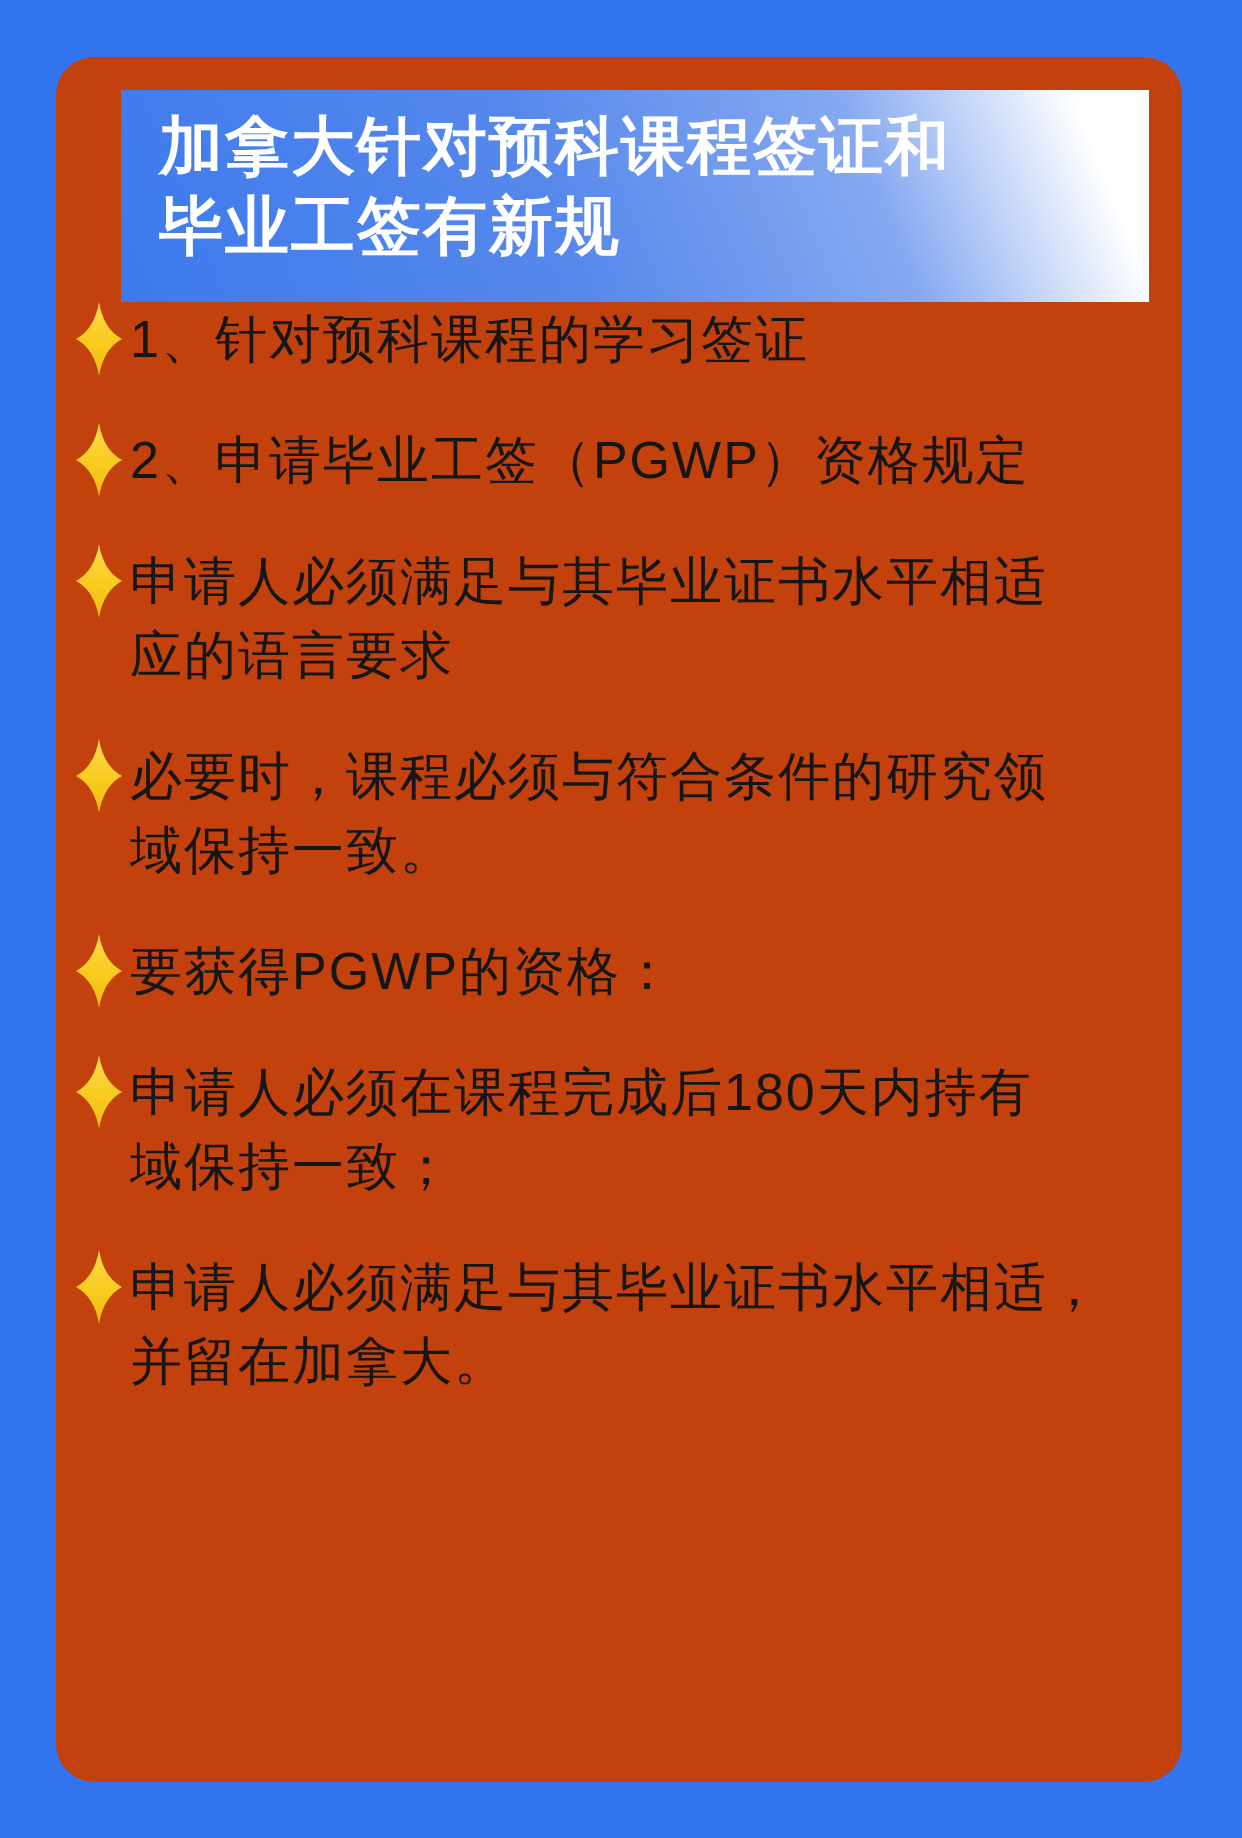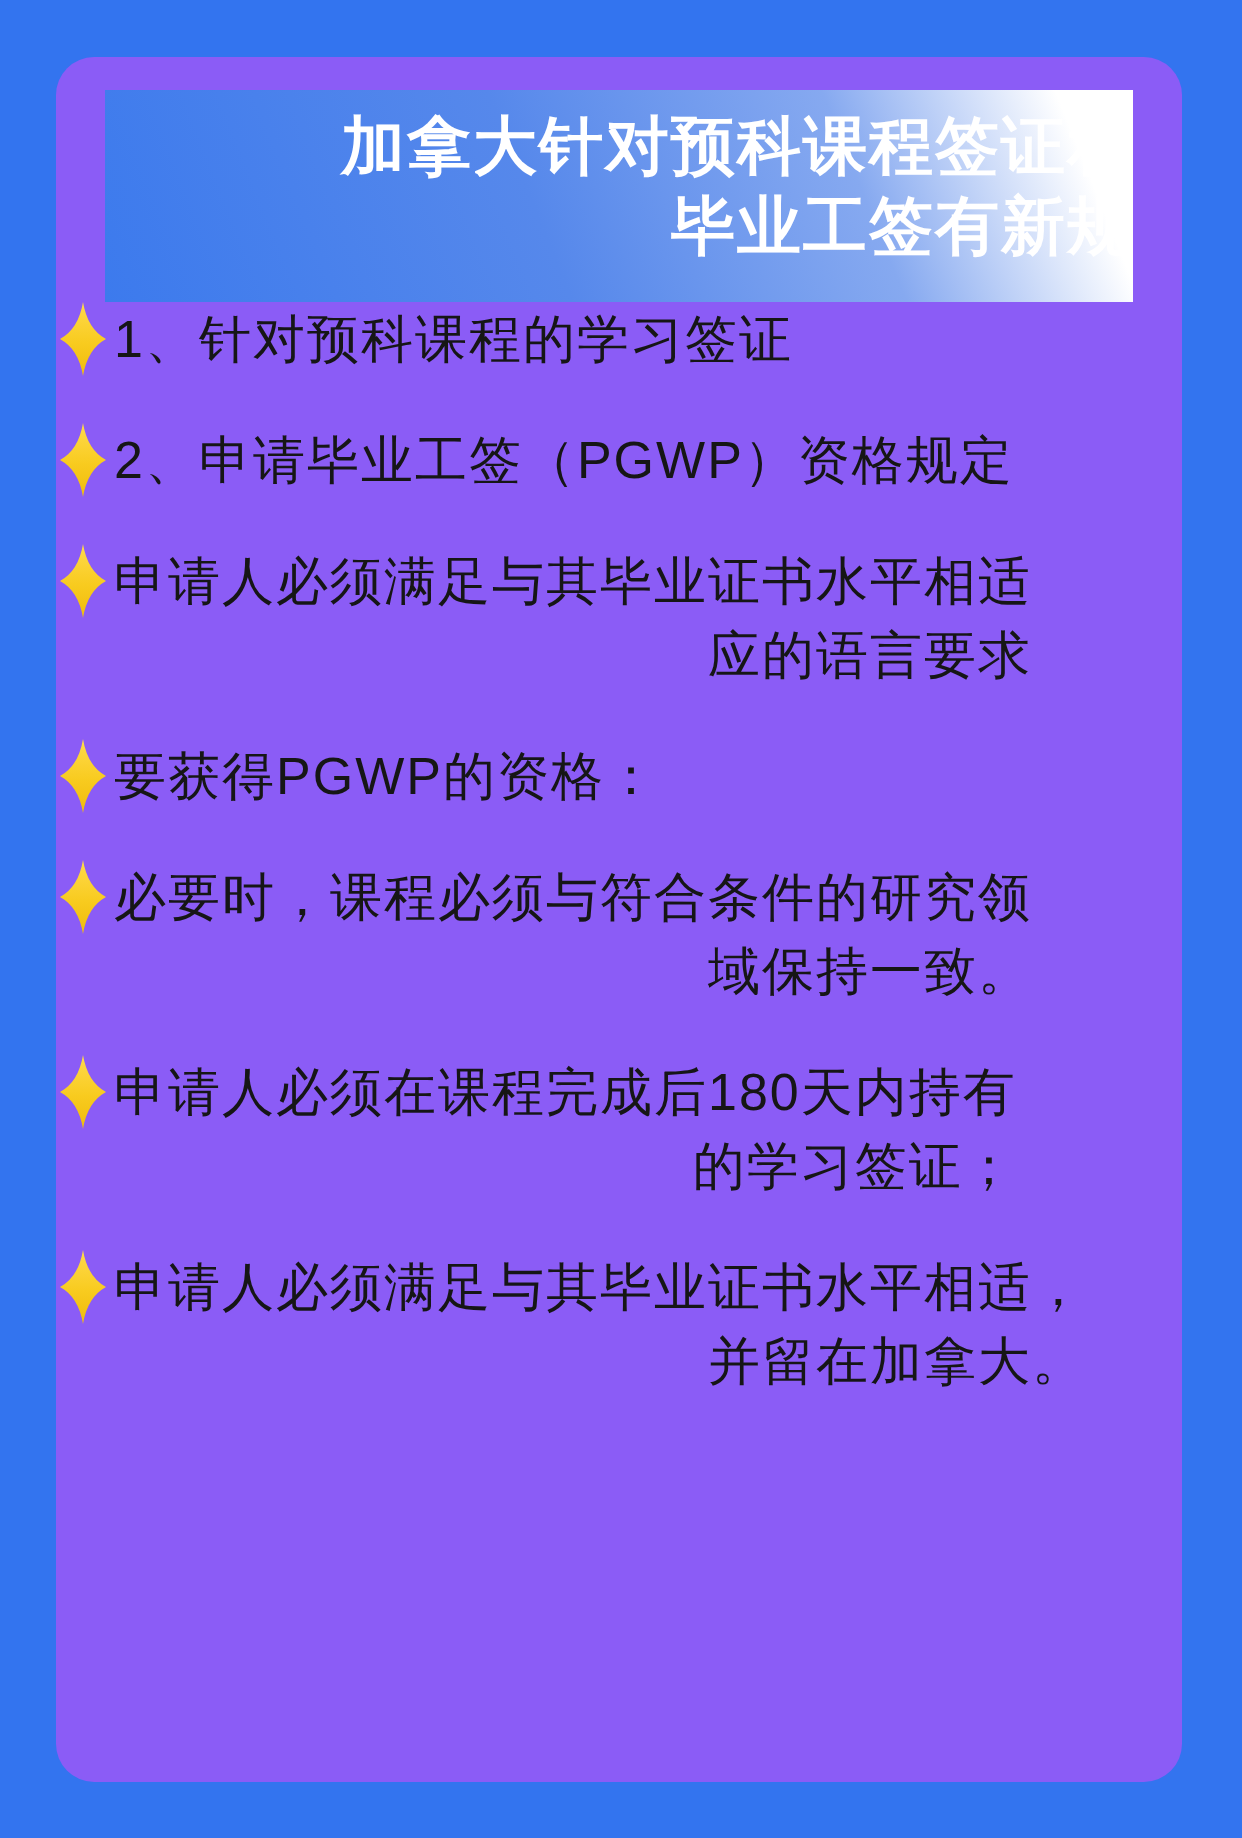--- a/index.html
+++ b/index.html
@@ -7,25 +7,24 @@
     width:1242px;height:1838px;
     position:relative;
     background:#3374EF;
     font-family:"Liberation Sans","DejaVu Sans",sans-serif;
     overflow:hidden;
   }
   .card{
     position:absolute;
     left:56px;top:57px;
     width:1126px;height:1725px;
-    background:#8b5cf6;
+    background:#c2410c;
     border-radius:38px;
     box-sizing:border-box;
-    padding:33px 50px 0 4px;
-    text-align:right;
+    padding:33px 50px 0 20px;
   }
   .header{
     margin-left:45px;
     width:1028px;height:212px;
     box-sizing:border-box;
     padding:16px 0 0 38px;
     background:linear-gradient(68deg,#3C7AED 0%,#5688EB 42%,#86A9F0 72%,#FFFFFF 93%);
   }
   .title{
     color:#FFFFFF;
@@ -74,31 +73,31 @@
         <div class="star"></div>
         <div class="bullet-text">2、申请毕业工签（PGWP）资格规定</div>
       </div>
       <div class="bullet">
         <div class="star"></div>
         <div class="bullet-text">申请人必须满足与其毕业证书水平相适
 应的语言要求</div>
       </div>
       <div class="bullet">
         <div class="star"></div>
-        <div class="bullet-text">要获得PGWP的资格：</div>
-      </div>
-      <div class="bullet">
-        <div class="star"></div>
         <div class="bullet-text">必要时，课程必须与符合条件的研究领
 域保持一致。</div>
       </div>
       <div class="bullet">
         <div class="star"></div>
+        <div class="bullet-text">要获得PGWP的资格：</div>
+      </div>
+      <div class="bullet">
+        <div class="star"></div>
         <div class="bullet-text">申请人必须在课程完成后180天内持有
-的学习签证；</div>
+域保持一致；</div>
       </div>
       <div class="bullet">
         <div class="star"></div>
         <div class="bullet-text">申请人必须满足与其毕业证书水平相适，
 并留在加拿大。</div>
       </div>
     </div>
 </div>
 
 </body></html>

